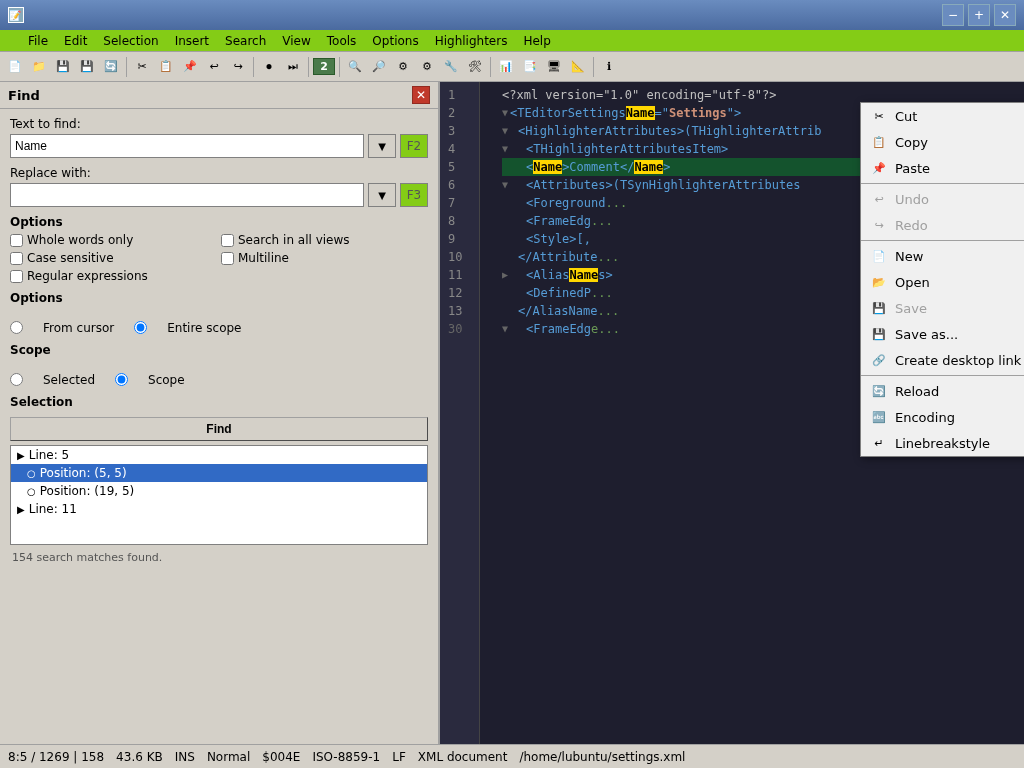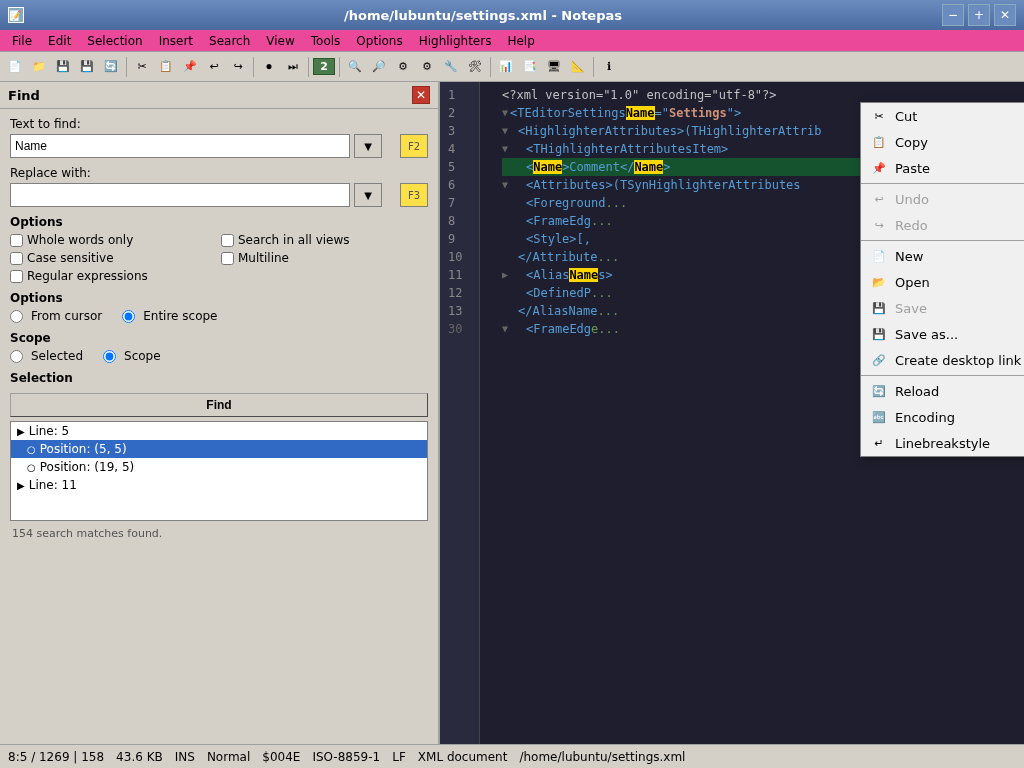--- a/index.html
+++ b/index.html
@@ -44,26 +44,26 @@
       background: #6a8cbf;
       border: 1px solid #8ab;
       color: white;
       font-size: 12px;
       display: flex; align-items: center; justify-content: center;
       cursor: pointer;
     }
 
     
     .menubar {
-      background: #ec4899;
+      background: #84cc16;
       border-bottom: 1px solid #a0a0a0;
       height: 22px;
       display: flex;
       align-items: center;
-      padding: 0 4px;
+      padding: 0 20px;
     }
     .menubar-item {
       padding: 2px 8px;
       cursor: pointer;
       font-size: 12px;
       color: #000;
     }
 
     
     .toolbar {
@@ -160,26 +160,25 @@
     .find-input-btn {
       width: 28px; height: 24px;
       background: #d4d0c8;
       border: 1px solid #808080;
       display: flex; align-items: center; justify-content: center;
       cursor: pointer;
       font-size: 10px;
     }
     .find-f-label {
       width: 28px; height: 24px;
-      background: #fde047;
+      background: #84cc16;
       border: 1px solid #808080;
       display: flex; align-items: center; justify-content: center;
-      font-size: 10px;
+      font-size: 12px;
       color: #555;
-      margin-left: 14px;
     }
 
     .options-section {
       margin-bottom: 8px;
     }
     .options-title {
       font-weight: bold;
       margin-bottom: 4px;
     }
     .options-grid {
@@ -203,23 +202,24 @@
     .radio-section-title {
       font-weight: bold;
       margin-bottom: 4px;
     }
     .radio-row {
       display: flex;
       gap: 20px;
     }
     .radio-item {
       display: flex;
-      align-items: center;
-      gap: 8px;
-      font-size: 12px;
+      align-items: flex-start;
+      gap: 20px;
+      font-size: 12px;
+      margin-top: 12px;
     }
 
     .find-results {
       background: white;
       border: 1px solid #808080;
       margin: 4px 0;
       height: 100px;
       overflow-y: auto;
     }
     .find-result-item {
@@ -358,21 +358,20 @@
       padding: 0 8px;
       font-size: 12px;
       gap: 12px;
     }
   </style>
 </head>
 <body>
 
 <div class="titlebar">
   <div class="titlebar-icon">📝</div>
-  <div class="titlebar-title">/home/lubuntu/settings.xml - Notepas</div>
   <div class="titlebar-buttons">
     <div class="titlebar-btn">−</div>
     <div class="titlebar-btn">+</div>
     <div class="titlebar-btn">✕</div>
   </div>
 </div>
 
 <div class="menubar">
   <div class="menubar-item">File</div>
   <div class="menubar-item">Edit</div>

